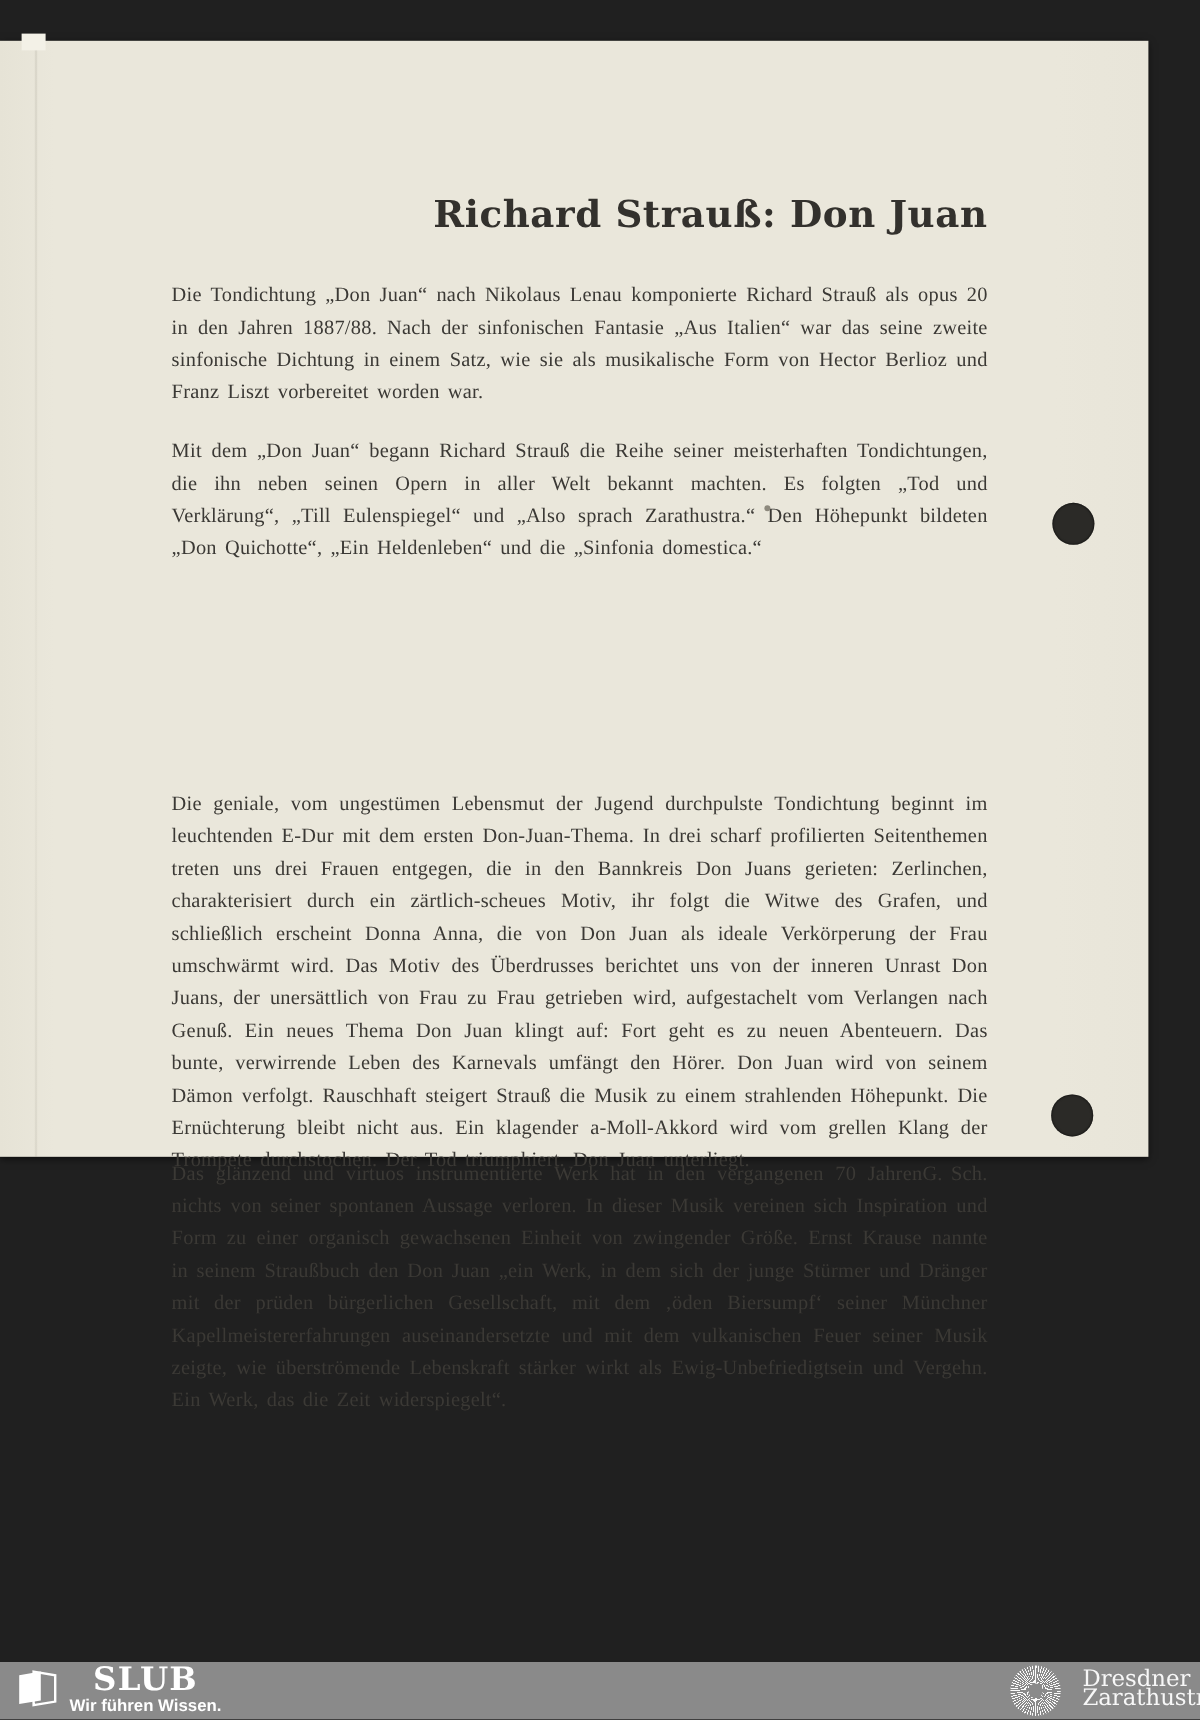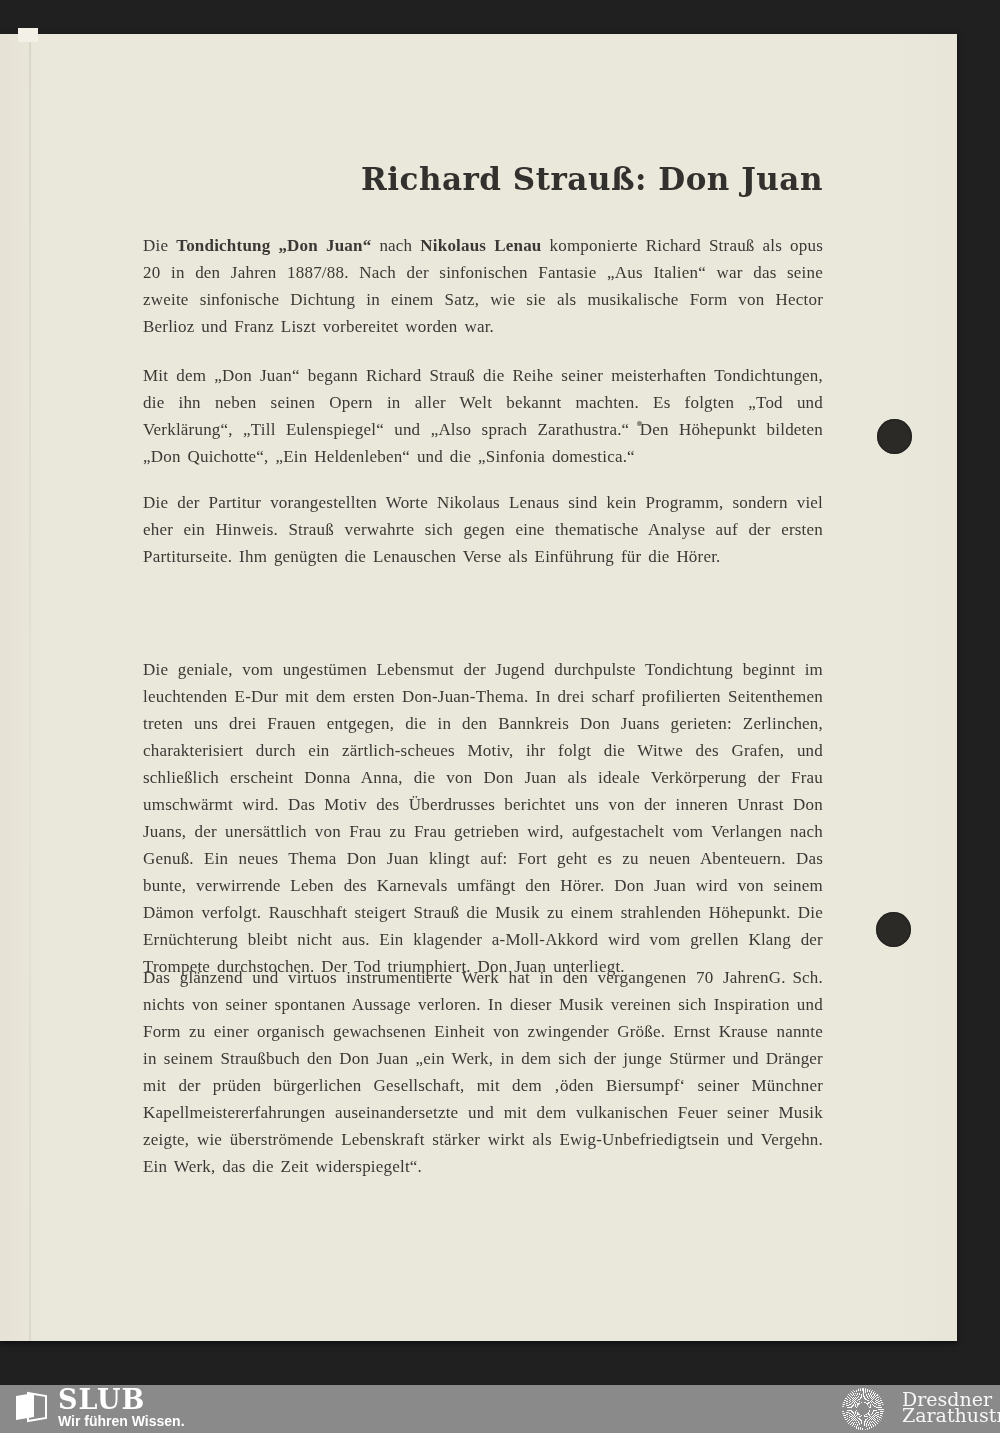--- a/index.html
+++ b/index.html
@@ -3,21 +3,21 @@
 <meta charset="utf-8">
 <style>
   html,body{margin:0;padding:0;}
   body{
     width:1000px;height:1433px;position:relative;overflow:hidden;
     background:#202020;
     font-family:"Liberation Serif", serif;
   }
   
   .page{
-    position:absolute;left:0;top:34px;width:957px;height:1307px;
+    position:absolute;left:0;top:34px;width:957px;height:930px;
     background:linear-gradient(90deg,#e6e3d6 0px,#eae7db 45px,#eae7db 880px,#e8e5d9 957px);
     box-shadow:0 2px 6px rgba(0,0,0,0.6);
   }
   .crease{
     position:absolute;left:29px;top:0;width:2px;height:100%;
     background:linear-gradient(180deg,rgba(110,105,90,0.12),rgba(110,105,90,0.03) 60%,rgba(110,105,90,0.10));
   }
   .page-notch{
     position:absolute;left:18px;top:28px;width:20px;height:14px;background:#f3f1e7;
   }
@@ -27,21 +27,21 @@
     font-family:"DejaVu Serif", serif;
     font-size:31px;font-weight:600;letter-spacing:0.5px;
     color:#33312d;
   }
   .para{
     position:absolute;left:143px;width:680px;margin:0;
     font-size:17px;line-height:27px;text-align:justify;
     word-spacing:0.14em;letter-spacing:0.012em;
     color:#3b3935;
   }
-  .para .b{font-weight:bold;}
+  .para .b{font-weight:normal;}
   .p1{top:198px;}
   .p2{top:328px;}
   .p3{top:455px;}
   .p4{top:578px;margin-top:44px;}
   .p5{top:930px;}
   .sig{float:right;}
   .speck{
     position:absolute;left:637px;top:421px;width:5px;height:5px;border-radius:50%;
     background:#8d897d;
   }
@@ -53,21 +53,21 @@
   .hole-2{left:876px;top:912px;}
   
   .footer{
     position:absolute;left:0;top:1385px;width:1000px;height:48px;
     background:#8a8a8a;
   }
   .slub{
     position:absolute;left:14px;top:2px;display:flex;align-items:flex-start;
   }
   .slub-icon{margin-top:3px;}
-  .slub-text{margin-left:10px;display:flex;flex-direction:column;}
+  .slub-text{margin-left:10px;display:flex;flex-direction:column;text-align:center;}
   .slub-word{
     font-family:"DejaVu Serif", serif;font-weight:bold;
     font-size:27px;line-height:26px;color:#ffffff;letter-spacing:1px;
   }
   .slub-tag{
     font-family:"Liberation Sans", sans-serif;font-weight:bold;
     font-size:14px;line-height:17px;color:#ffffff;margin-top:0;
   }
   .phil{position:absolute;left:842px;top:0;height:48px;}
   .sunburst{
@@ -88,21 +88,20 @@
 
 <div class="page">
   <div class="crease"></div>
 
   <h1 class="doc-title">Richard Strauß: Don Juan</h1>
 
   <p class="para p1"><span>Die </span><span class="b">Tondichtung „Don Juan“</span><span> nach </span><span class="b">Nikolaus Lenau</span><span> komponierte Richard Strauß als opus 20 in den Jahren 1887/88. Nach der sinfonischen Fantasie „Aus Italien“ war das seine zweite sinfonische Dichtung in einem Satz, wie sie als musikalische Form von Hector Berlioz und Franz Liszt vorbereitet worden war.</span></p>
 
   <p class="para p2">Mit dem „Don Juan“ begann Richard Strauß die Reihe seiner meisterhaften Tondichtungen, die ihn neben seinen Opern in aller Welt bekannt machten. Es folgten „Tod und Verklärung“, „Till Eulenspiegel“ und „Also sprach Zarathustra.“ Den Höhepunkt bildeten „Don Quichotte“, „Ein Heldenleben“ und die „Sinfonia domestica.“</p>
 
-  <p class="para p3">Die der Partitur vorangestellten Worte Nikolaus Lenaus sind kein Programm, sondern viel eher ein Hinweis. Strauß verwahrte sich gegen eine thematische Analyse auf der ersten Partiturseite. Ihm genügten die Lenauschen Verse als Einführung für die Hörer.</p>
 
   <p class="para p4">Die geniale, vom ungestümen Lebensmut der Jugend durchpulste Tondichtung beginnt im leuchtenden E-Dur mit dem ersten Don-Juan-Thema. In drei scharf profilierten Seitenthemen treten uns drei Frauen entgegen, die in den Bannkreis Don Juans gerieten: Zerlinchen, charakterisiert durch ein zärtlich-scheues Motiv, ihr folgt die Witwe des Grafen, und schließlich erscheint Donna Anna, die von Don Juan als ideale Verkörperung der Frau umschwärmt wird. Das Motiv des Überdrusses berichtet uns von der inneren Unrast Don Juans, der unersättlich von Frau zu Frau getrieben wird, aufgestachelt vom Verlangen nach Genuß. Ein neues Thema Don Juan klingt auf: Fort geht es zu neuen Abenteuern. Das bunte, verwirrende Leben des Karnevals umfängt den Hörer. Don Juan wird von seinem Dämon verfolgt. Rauschhaft steigert Strauß die Musik zu einem strahlenden Höhepunkt. Die Ernüchterung bleibt nicht aus. Ein klagender a-Moll-Akkord wird vom grellen Klang der Trompete durchstochen. Der Tod triumphiert. Don Juan unterliegt.</p>
 
   <p class="para p5"><span class="sig">G. Sch.</span><span>Das glänzend und virtuos instrumentierte Werk hat in den vergangenen 70 Jahren nichts von seiner spontanen Aussage verloren. In dieser Musik vereinen sich Inspiration und Form zu einer organisch gewachsenen Einheit von zwingender Größe. Ernst Krause nannte in seinem Straußbuch den Don Juan „ein Werk, in dem sich der junge Stürmer und Dränger mit der prüden bürgerlichen Gesellschaft, mit dem ‚öden Biersumpf‘ seiner Münchner Kapellmeistererfahrungen auseinandersetzte und mit dem vulkanischen Feuer seiner Musik zeigte, wie überströmende Lebenskraft stärker wirkt als Ewig-Unbefriedigtsein und Vergehn. Ein Werk, das die Zeit widerspiegelt“.</span></p>
 </div>
 
 <div class="page-notch"></div>
 <div class="speck"></div>
 <div class="hole hole-1"></div>
 <div class="hole hole-2"></div>

